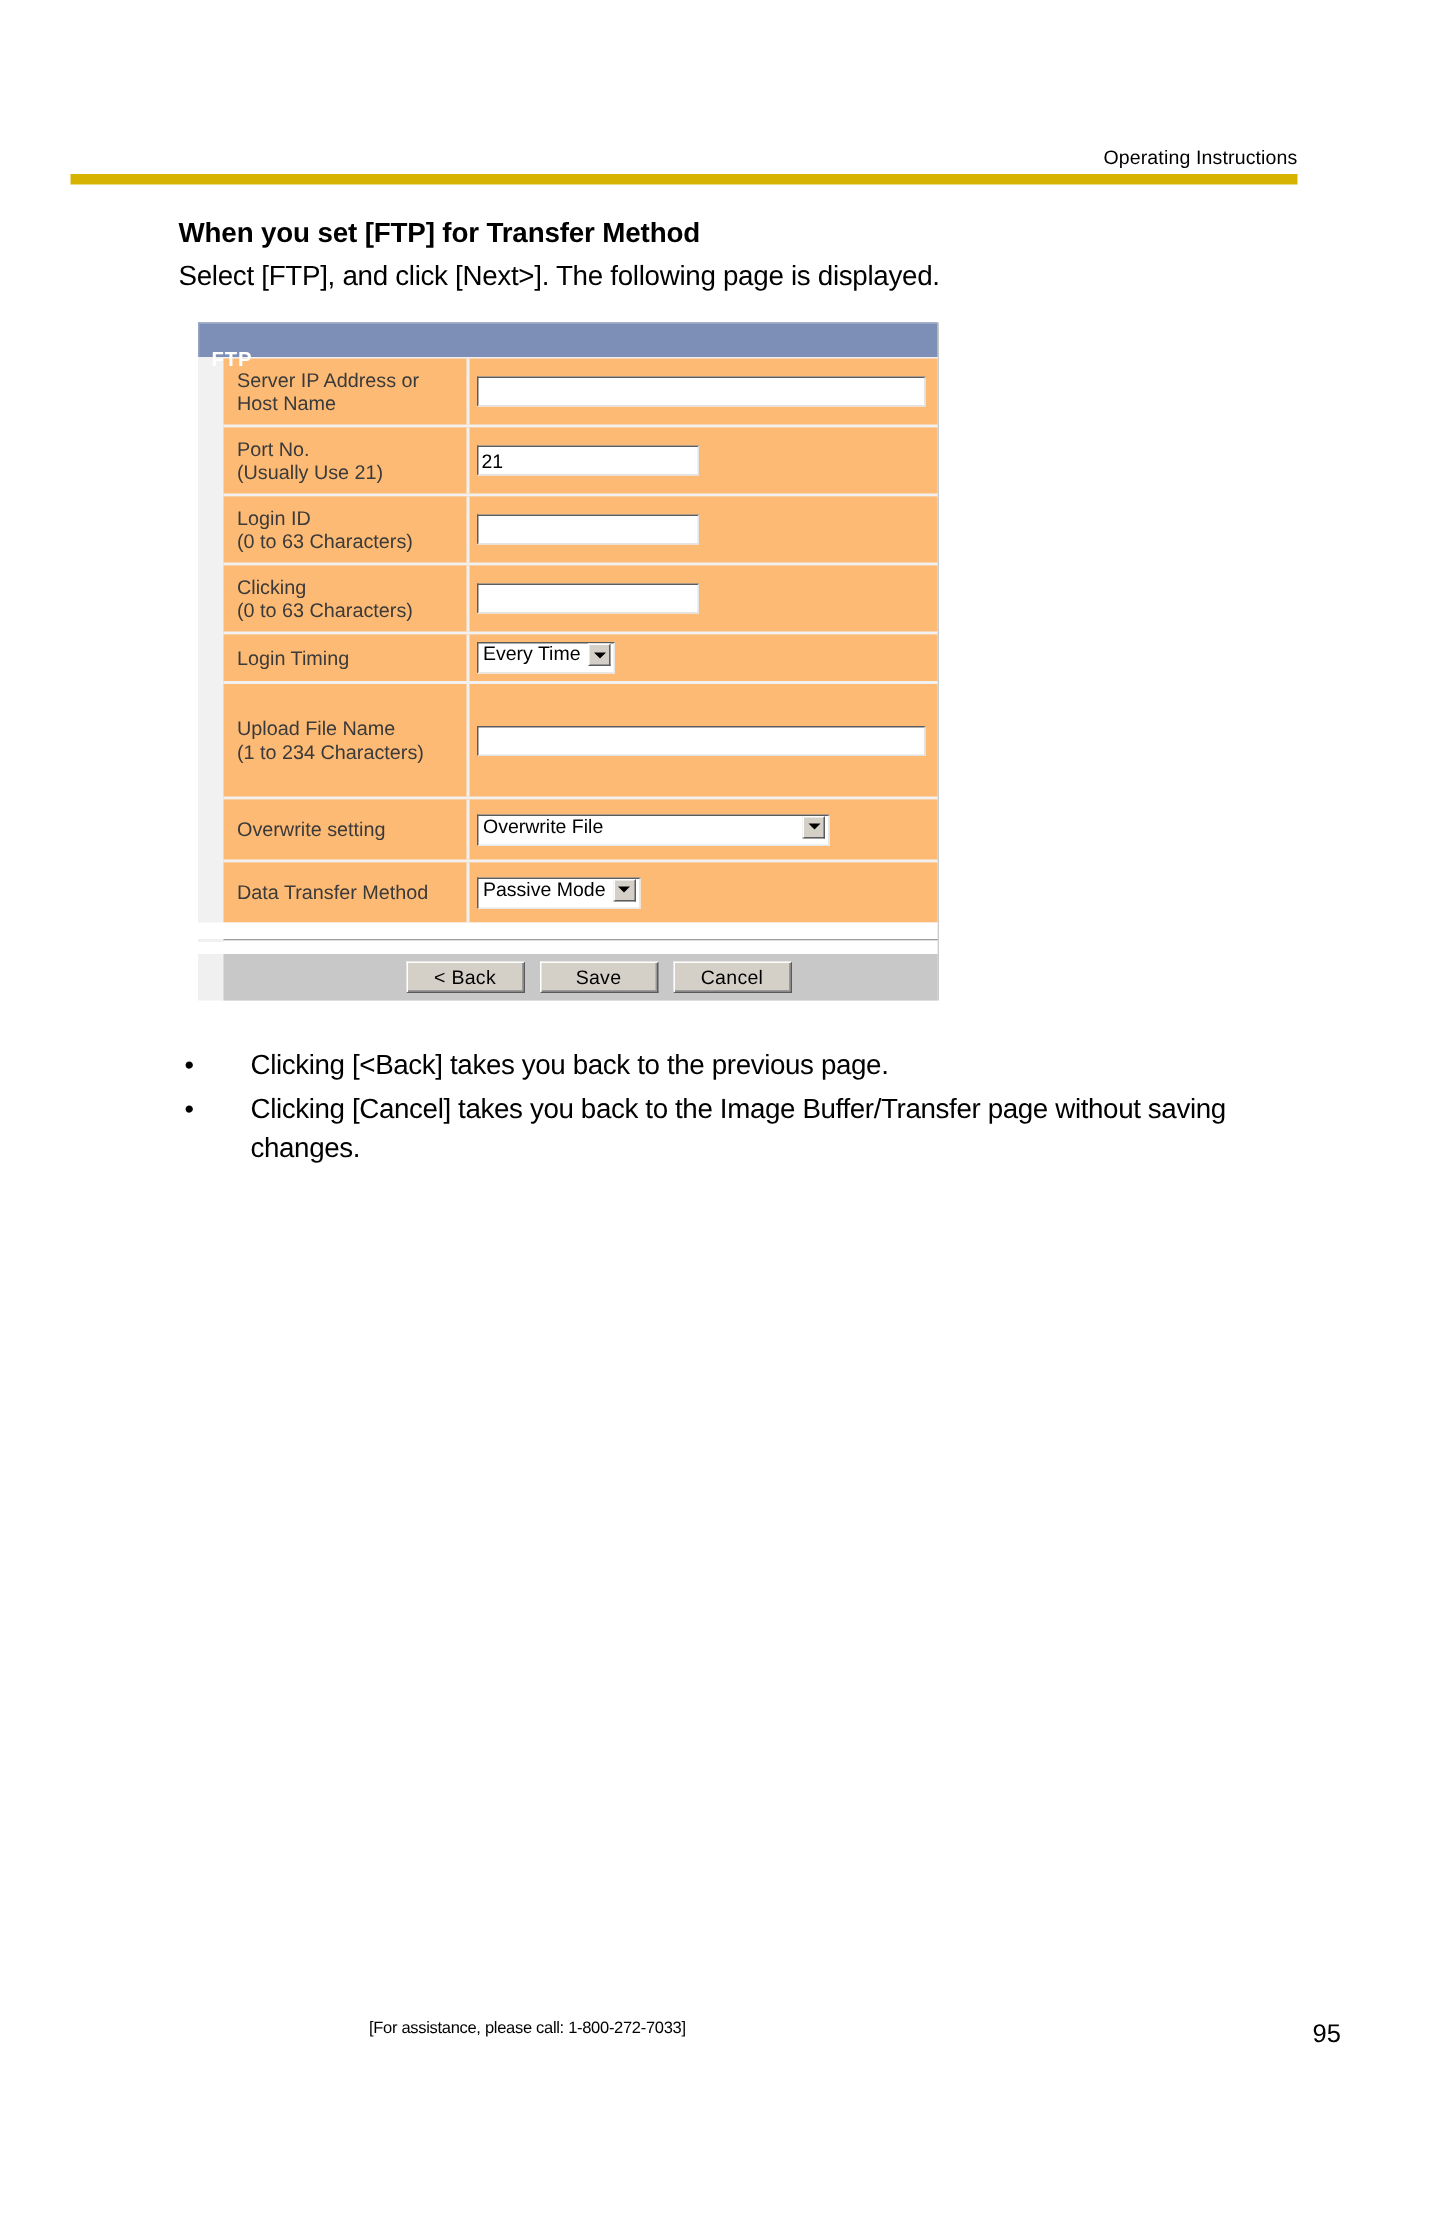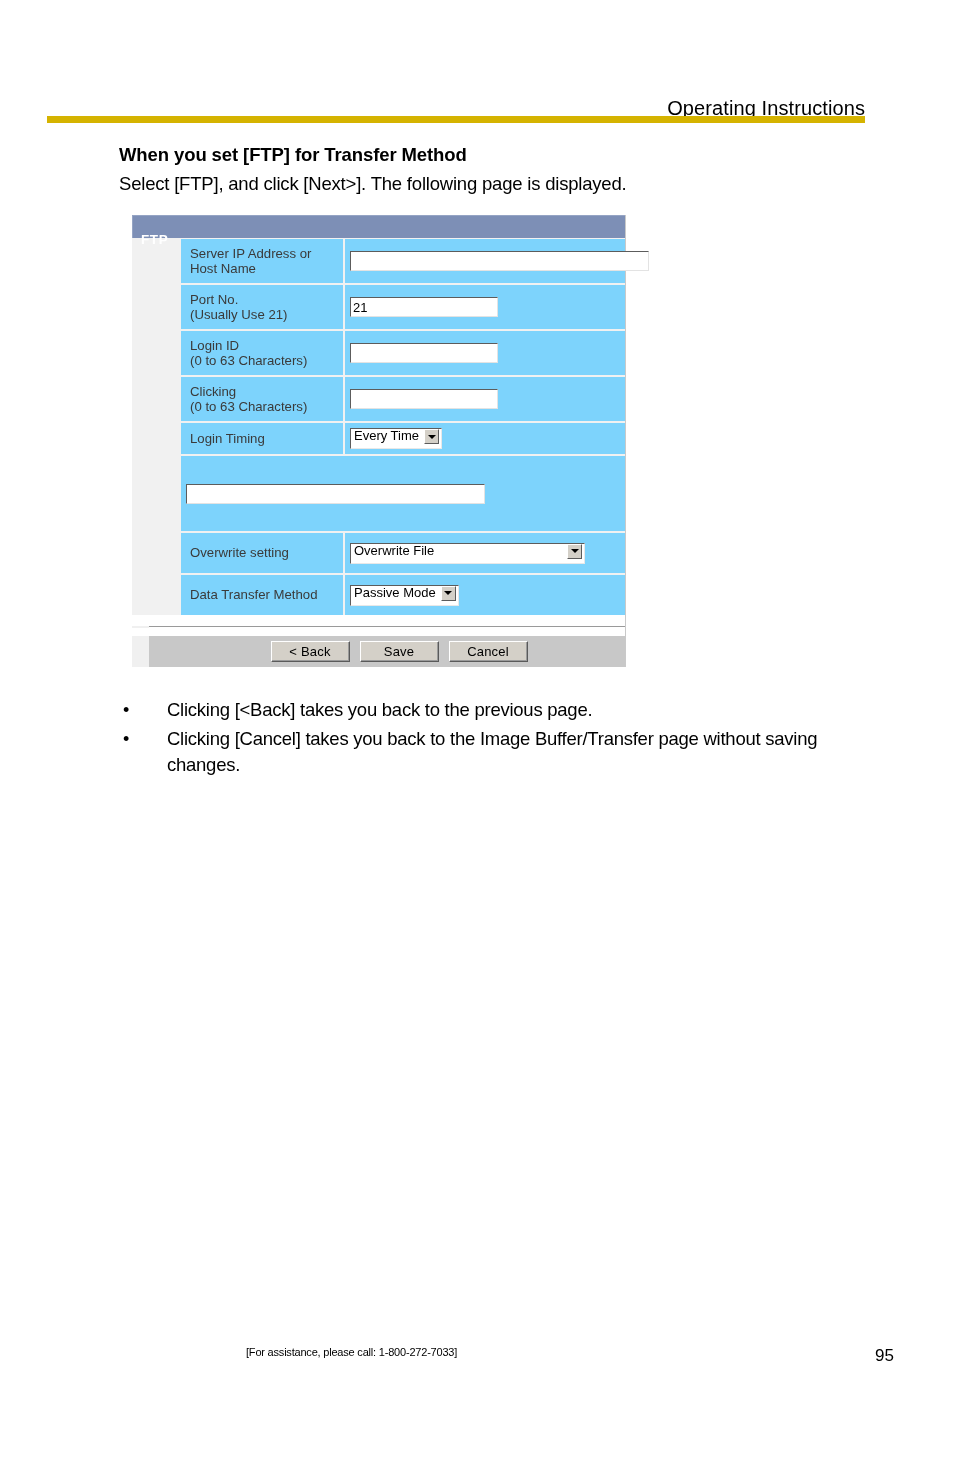--- a/index.html
+++ b/index.html
@@ -20,21 +20,21 @@
   .page-header {
     position: absolute;
     left: 0;
     top: 0;
     width: 954px;
   }
   .header-label {
     position: absolute;
     right: 89px;
     top: 97px;
-    font-size: 20px;
+    font-size: 13px;
     letter-spacing: .1px;
     white-space: nowrap;
     color: #000;
   }
   .gold-rule {
     position: absolute;
     left: 47px;
     top: 116px;
     width: 818px;
     height: 7px;
@@ -90,24 +90,23 @@
 
   .form-body {
     background: #f1f1f1;
     padding-left: 17px;
     padding-top: 1px;
     box-sizing: border-box;
   }
 
   .row {
     display: flex;
-    background: #7dd3fc;
+    background: #fdba74;
     border-bottom: 2px solid #f1f1f1;
     min-height: 31px;
-    margin-left: 32px;
   }
   .row:last-child { border-bottom: none; }
 
   .row-label {
     width: 164px;
     flex: 0 0 164px;
     box-sizing: border-box;
     padding: 6px 0 6px 9px;
     font-size: 13.2px;
     line-height: 15.5px;
@@ -343,20 +342,24 @@
       </div>
       <div class="row-field">
         <div class="tselect auto">
           <span class="sel-text">Every Time</span>
           <span class="sel-arrow"></span>
         </div>
       </div>
     </div>
 
     <div class="row tall-2">
+      <div class="row-label">
+        <span class="lbl-line">Upload File Name</span>
+        <span class="lbl-line">(1 to 234 Characters)</span>
+      </div>
       <div class="row-field">
         <input class="tinput wide" type="text" value="" style="">
       </div>
     </div>
 
     <div class="row tall-3">
       <div class="row-label">
         <span class="lbl-line">Overwrite setting</span>
       </div>
       <div class="row-field">

